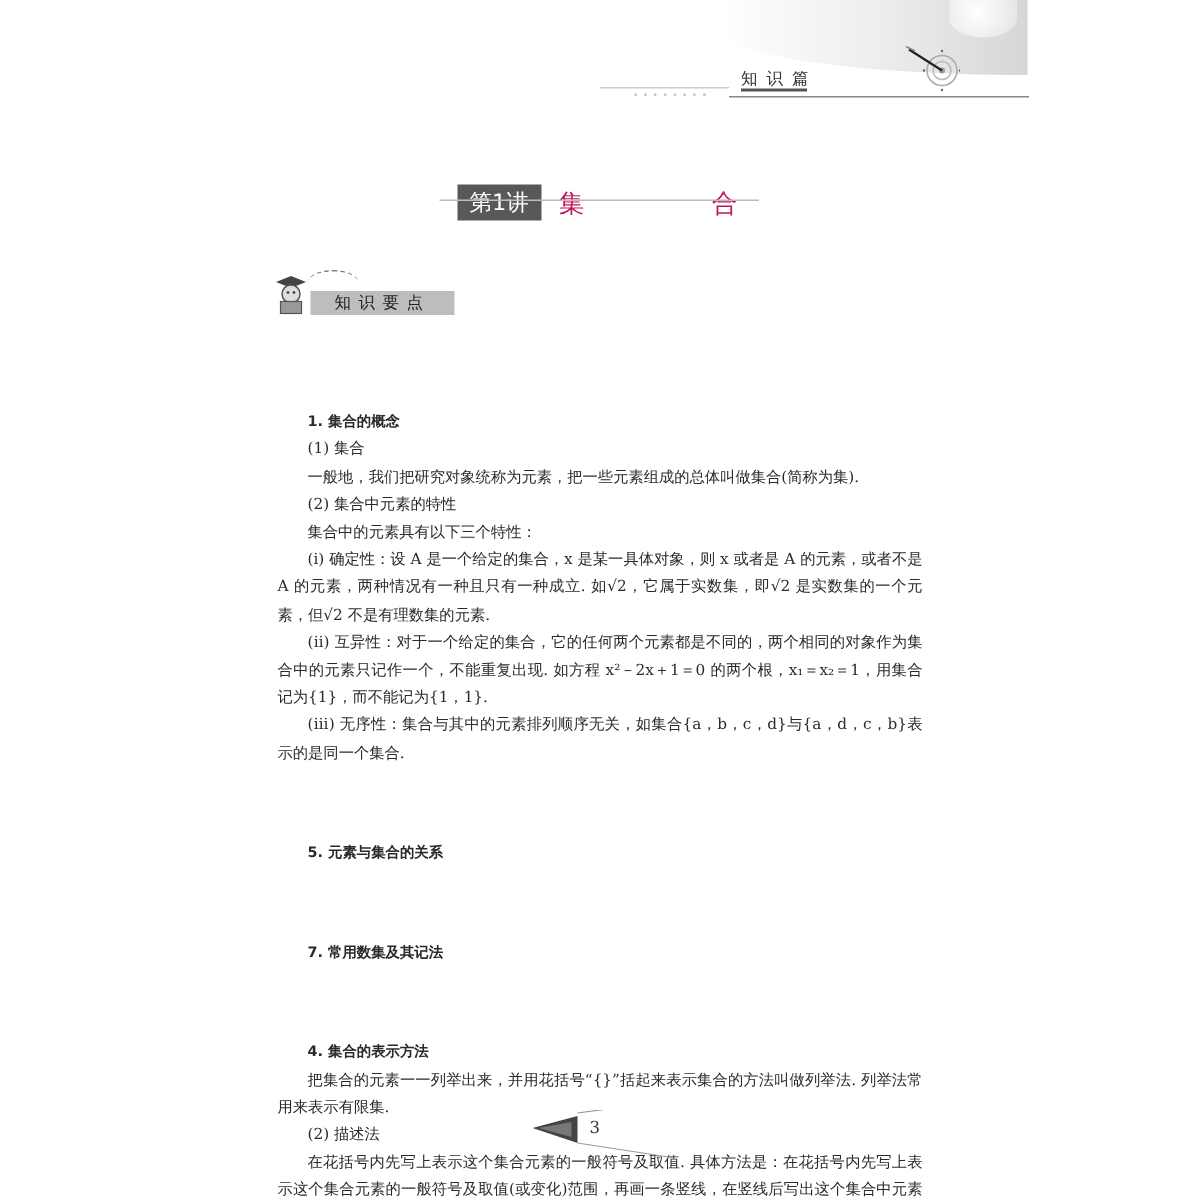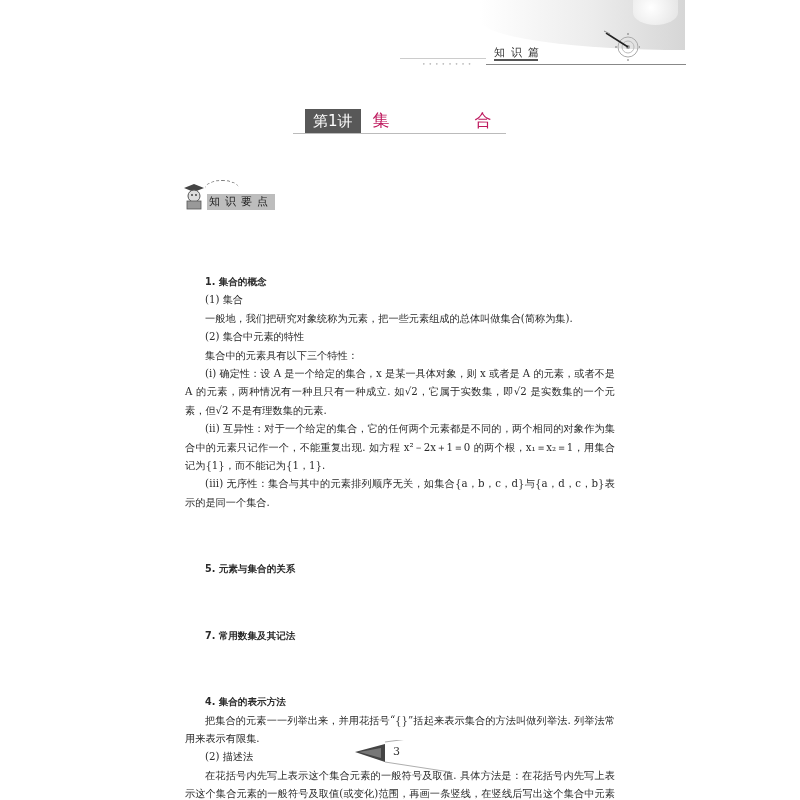--- a/index.html
+++ b/index.html
@@ -30,39 +30,39 @@
       position: absolute; left: 494px; top: 45px; font-size: 11px; letter-spacing: 6px;
       color: #333; font-family: "DejaVu Sans", sans-serif;
     }
     .section-underline {
       position: absolute; left: 494px; top: 59px; width: 44px; height: 2px; background: #555;
     }
     .target-icon {
       position: absolute; left: 600px; top: 25px; width: 40px; height: 40px;
     }
     .chapter-title {
-      position: absolute; left: 293px; top: 109px; height: 23px; display: flex; align-items: center; padding-left: 12px;
+      position: absolute; left: 293px; top: 124px; height: 23px; display: flex; align-items: flex-end; padding-left: 12px;
     }
     .chapter-badge {
       background: #585858; color: #fff; font-size: 15px; padding: 1px 8px; height: 22px; line-height: 22px;
       font-family: "DejaVu Sans", sans-serif;
     }
     .chapter-name {
       font-size: 17px; letter-spacing: 34px; margin-left: 12px; color: #be185d;
       font-family: "DejaVu Sans", sans-serif;
     }
     .chapter-rule {
       position: absolute; left: 293px; top: 133px; width: 213px; height: 1px; background: #bbb;
     }
     .kp-header { position: absolute; left: 183px; top: 182px; display: flex; align-items: flex-end; }
     .kp-mascot {
       width: 22px; height: 28px; position: relative;
     }
     .kp-label {
-      background: #bdbdbd; font-size: 11px; letter-spacing: 5px; padding: 1px 2px; margin-left: 2px;
+      background: #bdbdbd; font-size: 11px; letter-spacing: 5px; padding: 1px 16px; margin-left: 2px;
       color: #222; font-family: "DejaVu Sans", sans-serif; height: 14px; line-height: 14px;
     }
     .kp-arc {
       position: absolute; left: 205px; top: 180px; width: 34px; height: 16px;
       border-top: 1px dashed #777; border-radius: 50% 50% 0 0;
     }
     .content {
       position: absolute; left: 185px; top: 225px; width: 430px; font-size: 10.2px; line-height: 18.4px;
       color: #2a2a2a;
     }

